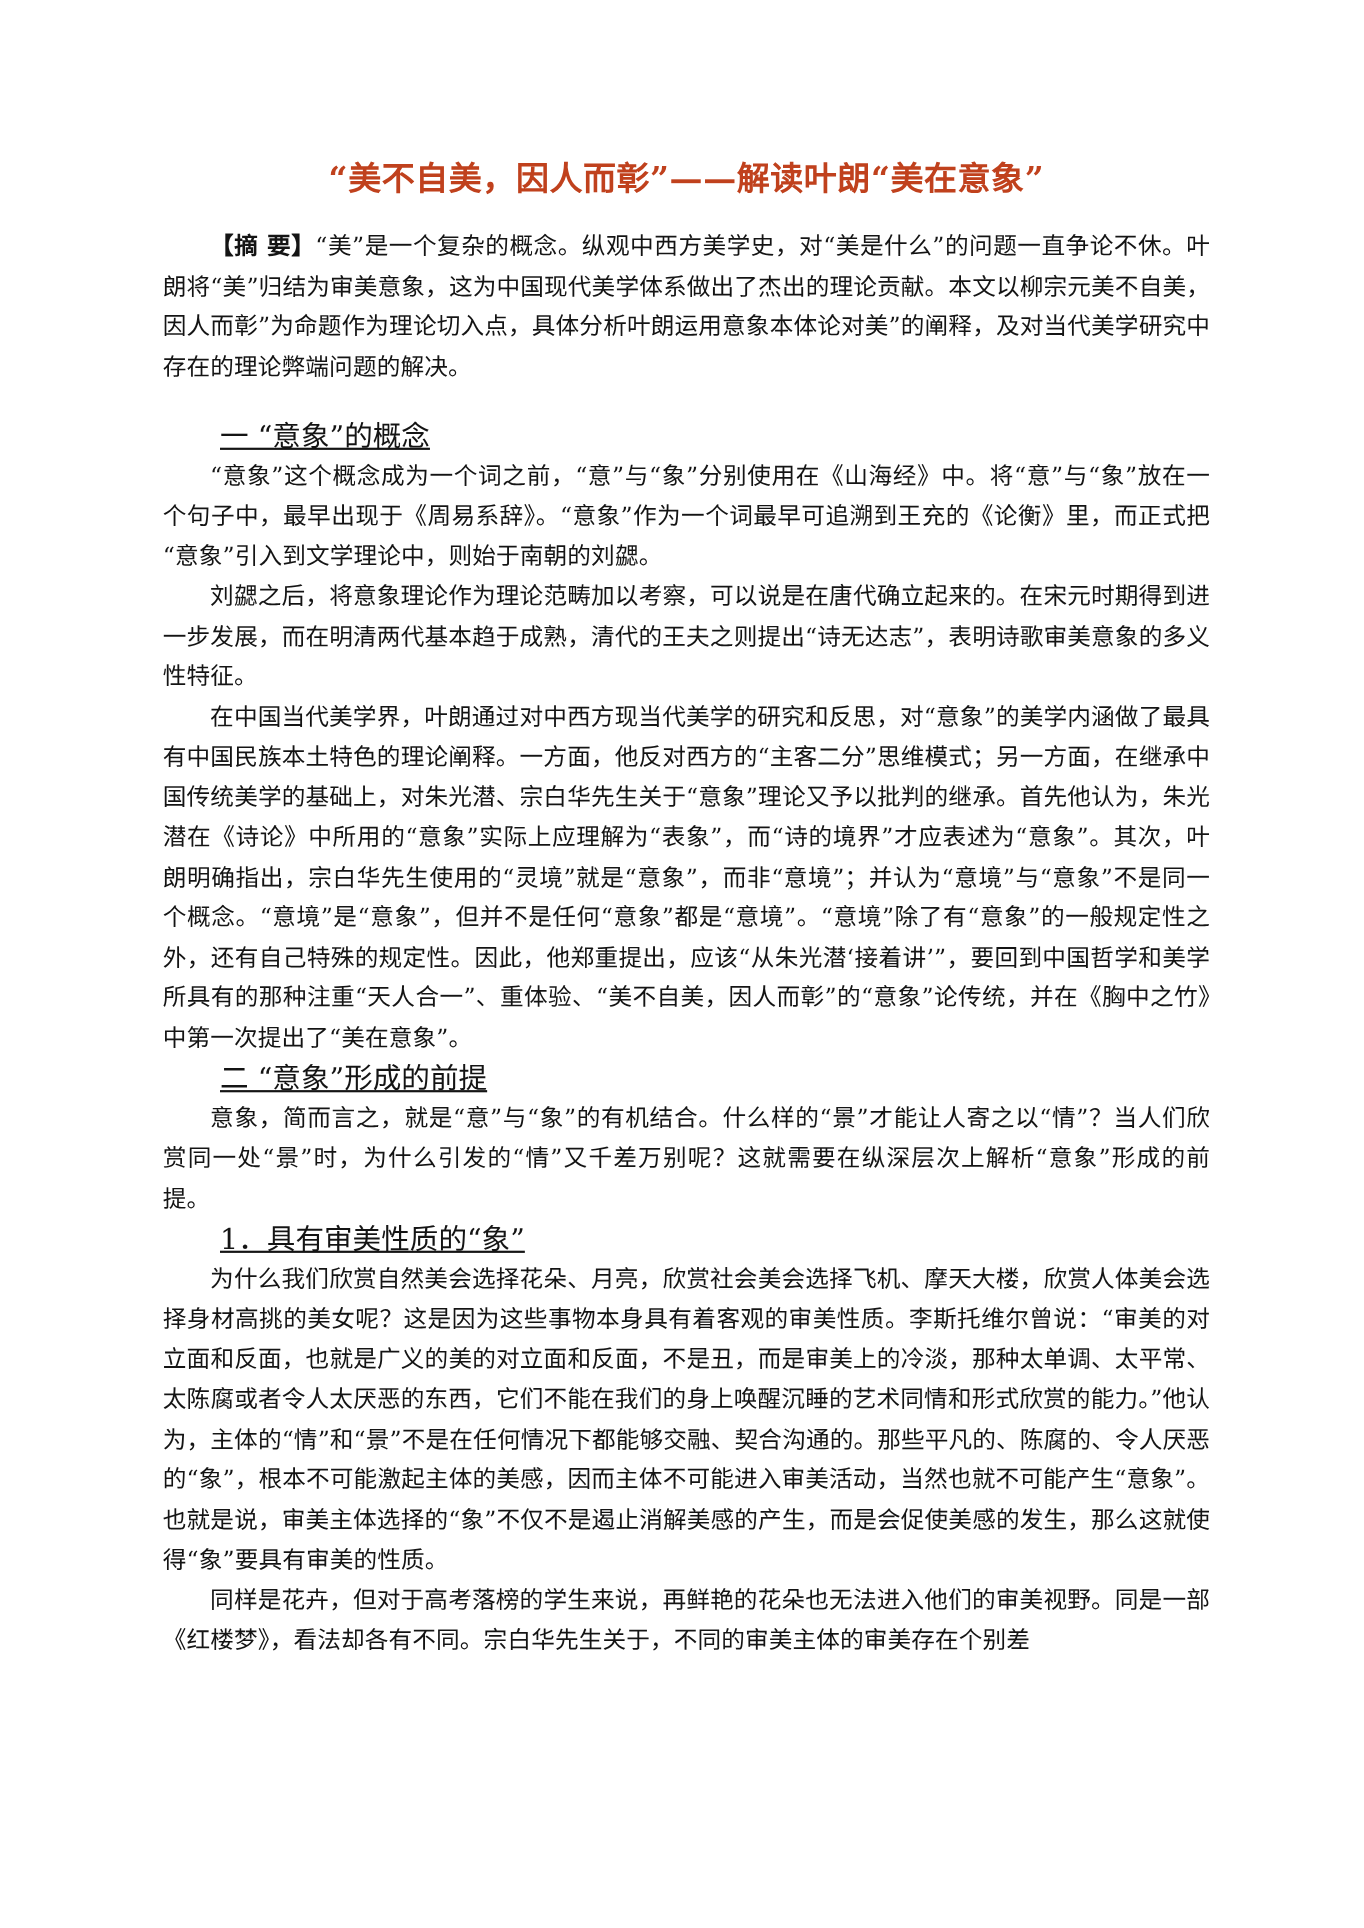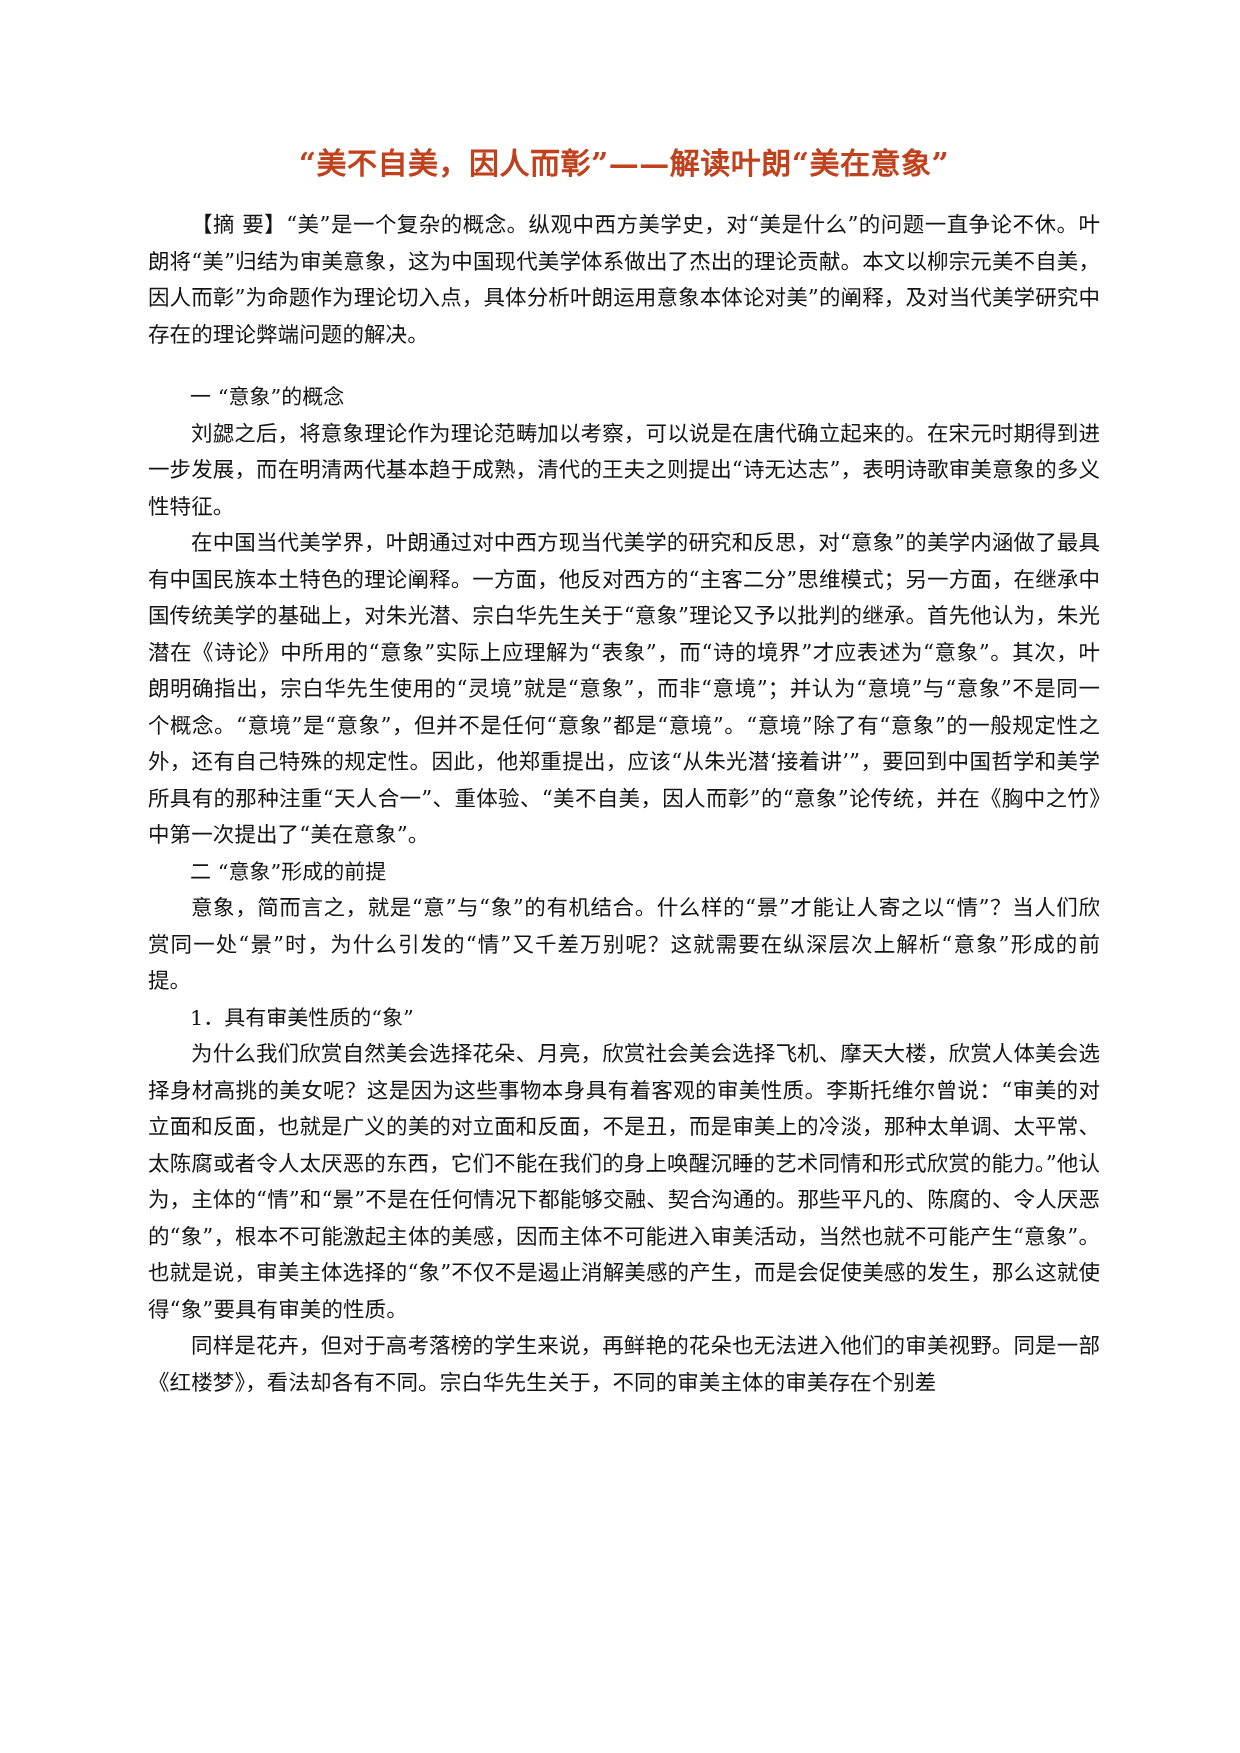--- a/index.html
+++ b/index.html
@@ -48,48 +48,50 @@
     word-break: break-all;
   }
   p.indent2 {
     text-indent: 2em;
   }
   p.noindent {
     text-indent: 0;
   }
   .section-head {
     margin: 0;
-    font-size: 21px;
+    font-size: 26px;
     line-height: 36.5px;
     text-indent: 2em;
     color: #141414;
+    text-decoration: underline;
   }
   .gap-med {
     height: 26px;
   }
   .label-strong {
-    font-weight: normal;
+    font-weight: bold;
   }
 </style>
 </head>
 <body>
 
 <div class="page">
 
   <h1 class="doc-title">“美不自美，因人而彰”——解读叶朗“美在意象”</h1>
 
   <div class="abstract-block">
     <p class="body-text indent2"><span class="label-strong">【摘 要】</span><span>“美”是一个复杂的概念。纵观中西方美学史，对“美是什么”的问题一直争论不休。叶朗将“美”归结为审美意象，这为中国现代美学体系做出了杰出的理论贡献。本文以柳宗元美不自美，因人而彰”为命题作为理论切入点，具体分析叶朗运用意象本体论对美”的阐释，及对当代美学研究中存在的理论弊端问题的解决。</span></p>
   </div>
 
 
   <div class="gap-med"></div>
 
   <div id="body-content">
       <p class="section-head">一 “意象”的概念</p>
+      <p class="body-text indent2">“意象”这个概念成为一个词之前，“意”与“象”分别使用在《山海经》中。将“意”与“象”放在一个句子中，最早出现于《周易系辞》。“意象”作为一个词最早可追溯到王充的《论衡》里，而正式把“意象”引入到文学理论中，则始于南朝的刘勰。</p>
       <p class="body-text indent2">刘勰之后，将意象理论作为理论范畴加以考察，可以说是在唐代确立起来的。在宋元时期得到进一步发展，而在明清两代基本趋于成熟，清代的王夫之则提出“诗无达志”，表明诗歌审美意象的多义性特征。</p>
       <p class="body-text indent2">在中国当代美学界，叶朗通过对中西方现当代美学的研究和反思，对“意象”的美学内涵做了最具有中国民族本土特色的理论阐释。一方面，他反对西方的“主客二分”思维模式；另一方面，在继承中国传统美学的基础上，对朱光潜、宗白华先生关于“意象”理论又予以批判的继承。首先他认为，朱光潜在《诗论》中所用的“意象”实际上应理解为“表象”，而“诗的境界”才应表述为“意象”。其次，叶朗明确指出，宗白华先生使用的“灵境”就是“意象”，而非“意境”；并认为“意境”与“意象”不是同一个概念。“意境”是“意象”，但并不是任何“意象”都是“意境”。“意境”除了有“意象”的一般规定性之外，还有自己特殊的规定性。因此，他郑重提出，应该“从朱光潜‘接着讲’”，要回到中国哲学和美学所具有的那种注重“天人合一”、重体验、“美不自美，因人而彰”的“意象”论传统，并在《胸中之竹》中第一次提出了“美在意象”。</p>
       <p class="section-head">二 “意象”形成的前提</p>
       <p class="body-text indent2">意象，简而言之，就是“意”与“象”的有机结合。什么样的“景”才能让人寄之以“情”？当人们欣赏同一处“景”时，为什么引发的“情”又千差万别呢？这就需要在纵深层次上解析“意象”形成的前提。</p>
       <p class="section-head">1．具有审美性质的“象”</p>
       <p class="body-text indent2">为什么我们欣赏自然美会选择花朵、月亮，欣赏社会美会选择飞机、摩天大楼，欣赏人体美会选择身材高挑的美女呢？这是因为这些事物本身具有着客观的审美性质。李斯托维尔曾说：“审美的对立面和反面，也就是广义的美的对立面和反面，不是丑，而是审美上的冷淡，那种太单调、太平常、太陈腐或者令人太厌恶的东西，它们不能在我们的身上唤醒沉睡的艺术同情和形式欣赏的能力。”他认为，主体的“情”和“景”不是在任何情况下都能够交融、契合沟通的。那些平凡的、陈腐的、令人厌恶的“象”，根本不可能激起主体的美感，因而主体不可能进入审美活动，当然也就不可能产生“意象”。也就是说，审美主体选择的“象”不仅不是遏止消解美感的产生，而是会促使美感的发生，那么这就使得“象”要具有审美的性质。</p>
       <p class="body-text indent2">同样是花卉，但对于高考落榜的学生来说，再鲜艳的花朵也无法进入他们的审美视野。同是一部《红楼梦》，看法却各有不同。宗白华先生关于，不同的审美主体的审美存在个别差</p>
     </div>
 
 </div>

